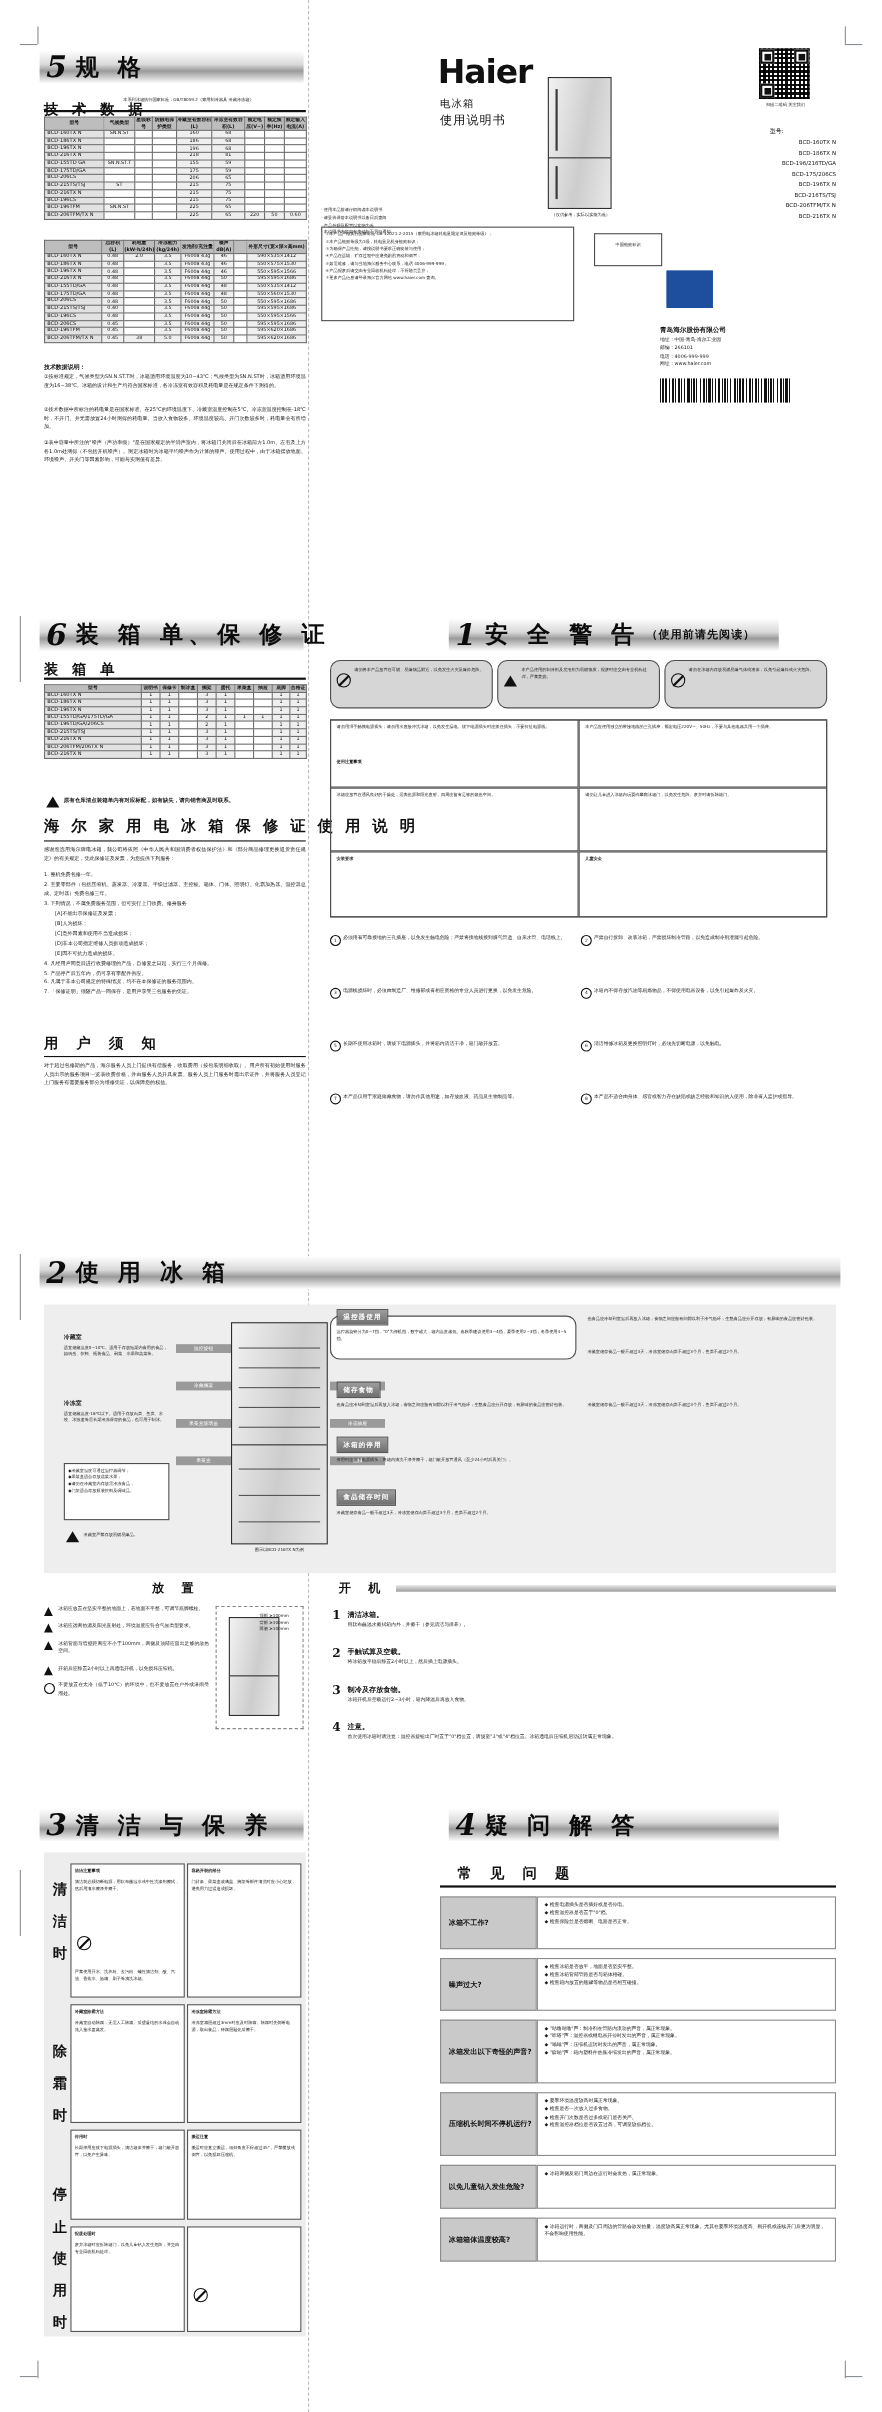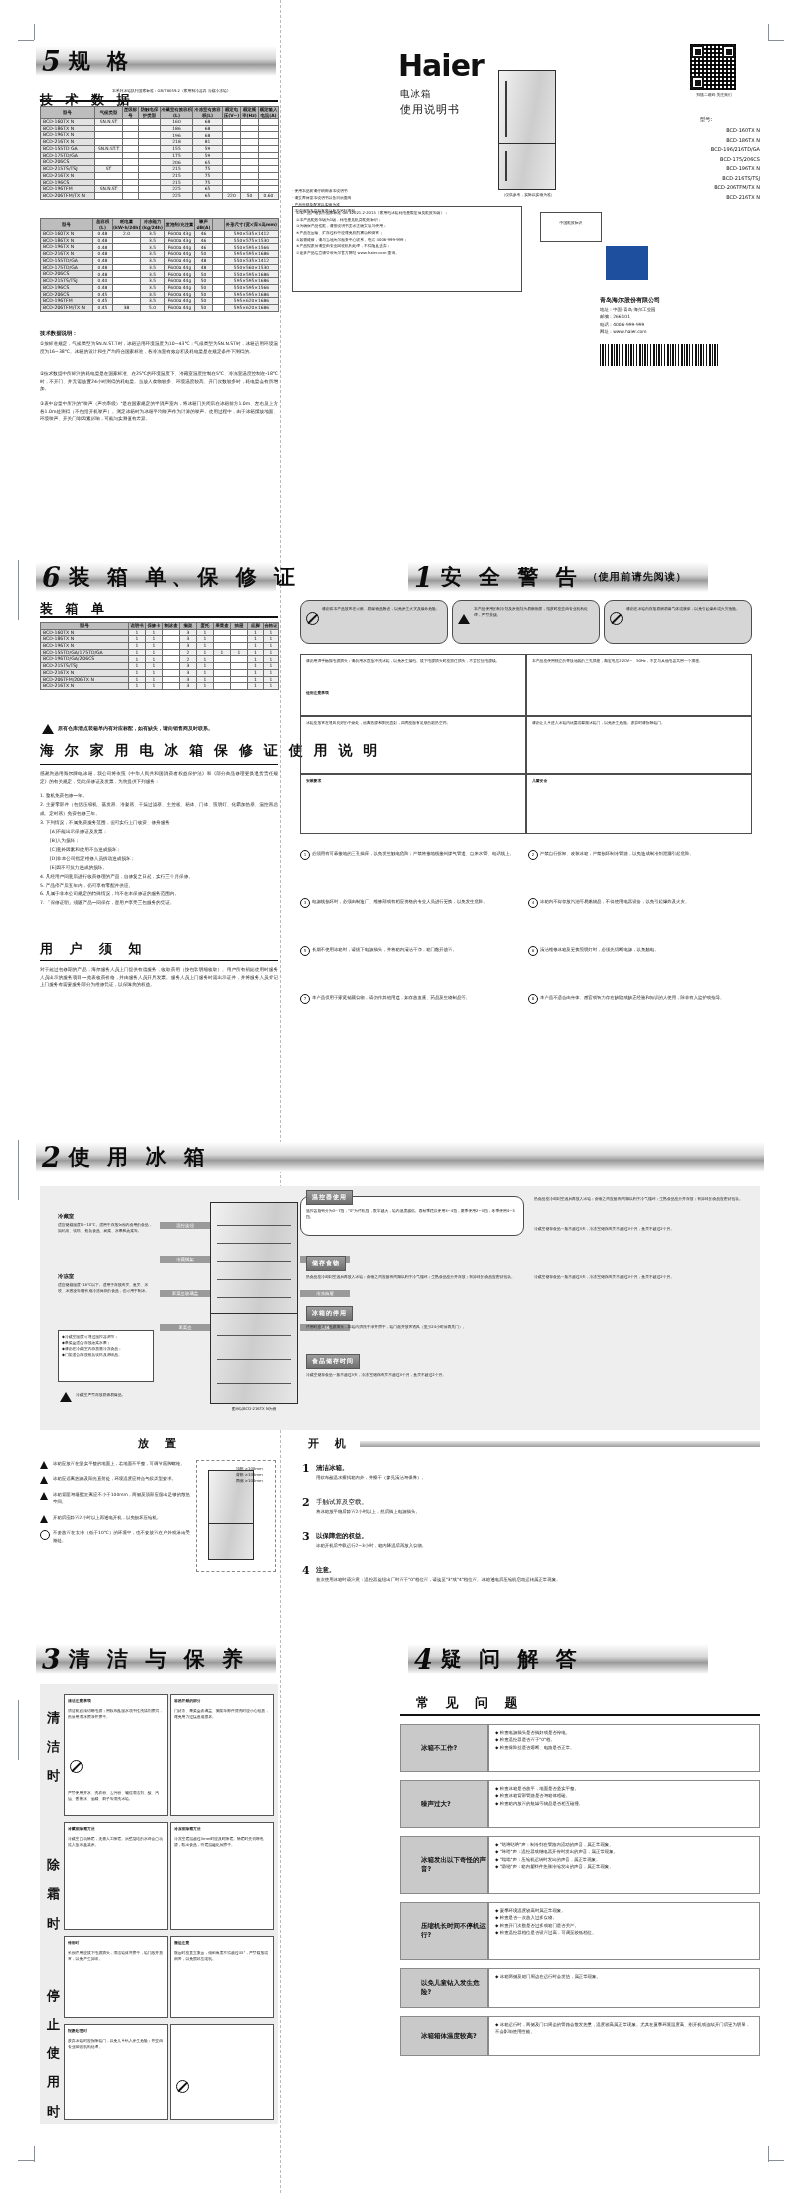--- a/index.html
+++ b/index.html
@@ -45,21 +45,21 @@
   .box.grey{background:#d6d6d6;}
   .box.lgrey{background:#e8e8e8;}
   .box.dash{border-style:dashed;}
 
   .cellbox{position:absolute;box-sizing:border-box;border:0.7px solid #555;background:#fff;}
 
   .vlabel{position:absolute;writing-mode:vertical-rl;text-orientation:upright;
       font-size:13px;font-weight:700;letter-spacing:7px;color:#111;}
 
   .faqq{position:absolute;background:#c9c9c9;border:0.7px solid #8a8a8a;box-sizing:border-box;
-      font-size:6.5px;font-weight:700;color:#111;display:flex;align-items:center;padding-left:20px;}
+      font-size:6.5px;font-weight:700;color:#111;display:flex;align-items:center;padding-left:7px;}
   .faqa{position:absolute;border:0.7px solid #8a8a8a;box-sizing:border-box;background:#fff;
       font-size:4.4px;line-height:1.7;color:#1a1a1a;padding:4px 6px;}
   .xs{position:absolute;font-size:3.8px;line-height:1.55;color:#222;}
   .cap{position:absolute;font-size:4.6px;color:#111;}
 
   
   .ico{position:absolute;display:flex;align-items:center;justify-content:center;}
   .ico.tri{width:0;height:0;border-left:6px solid transparent;border-right:6px solid transparent;
       border-bottom:10px solid #111;}
   .ico.circ{width:11px;height:11px;border:1.6px solid #111;border-radius:50%;}
@@ -802,24 +802,24 @@
     <div class="split" style="top:52px;"></div>
   </div>
   <div class="box dash" style="left:196px;top:1460px;width:80px;height:112px;border-color:#888;"></div>
   <div class="xs" style="left:236px;top:1466px;width:42px;">顶部 ≥100mm<br>背部 ≥100mm<br>两侧 ≥100mm</div>
 
   <div id="startsteps">
       <div class="stepnum" style="left: 302px; top: 1462px;">1</div>
       <div style="position: absolute; left: 316px; top: 1464px; font-size: 6.5px; font-weight: 700; color: rgb(17, 17, 17);">清洁冰箱。</div>
       <div style="position: absolute; left: 316px; top: 1474px; width: 434px; font-size: 4.4px; line-height: 1.7; color: rgb(26, 26, 26); text-align: justify;">用软布蘸温水擦拭箱内外，并擦干（参见清洁与保养）。</div>
       <div class="stepnum" style="left: 302px; top: 1496px;">2</div>
-      <div style="position: absolute; left: 316px; top: 1498px; font-size: 6.5px; font-weight: 400; color: rgb(17, 17, 17);">手触试算及空载。</div>
+      <div style="position: absolute; left: 316px; top: 1498px; font-size: 6.5px; font-weight: 700; color: rgb(17, 17, 17);">手触试算及空载。</div>
       <div style="position: absolute; left: 316px; top: 1508px; width: 434px; font-size: 4.4px; line-height: 1.7; color: rgb(26, 26, 26); text-align: justify;">将冰箱放平稳后静置2小时以上，然后插上电源插头。</div>
       <div class="stepnum" style="left: 302px; top: 1530px;">3</div>
-      <div style="position: absolute; left: 316px; top: 1532px; font-size: 6.5px; font-weight: 700; color: rgb(17, 17, 17);">以保障您的权益。</div>
+      <div style="position: absolute; left: 316px; top: 1532px; font-size: 6.5px; font-weight: 700; color: rgb(17, 17, 17);">制冷及存放食物。</div>
       <div style="position: absolute; left: 316px; top: 1542px; width: 434px; font-size: 4.4px; line-height: 1.7; color: rgb(26, 26, 26); text-align: justify;">冰箱开机后空载运行2~3小时，箱内降温后再放入食物。</div>
       <div class="stepnum" style="left: 302px; top: 1564px;">4</div>
       <div style="position: absolute; left: 316px; top: 1566px; font-size: 6.5px; font-weight: 700; color: rgb(17, 17, 17);">注意。</div>
       <div style="position: absolute; left: 316px; top: 1576px; width: 434px; font-size: 4.4px; line-height: 1.7; color: rgb(26, 26, 26); text-align: justify;">首次使用冰箱时请注意：温控器旋钮出厂时置于"0"档位置，请旋至"3"或"4"档位置。冰箱通电后压缩机启动运转属正常现象。</div>
     </div>
 
   <div class="banner" style="left:36px;top:1644px;width:240px;">
     <span class="num">3</span>
     <span class="ttl">清 洁 与 保 养</span>
   </div>

